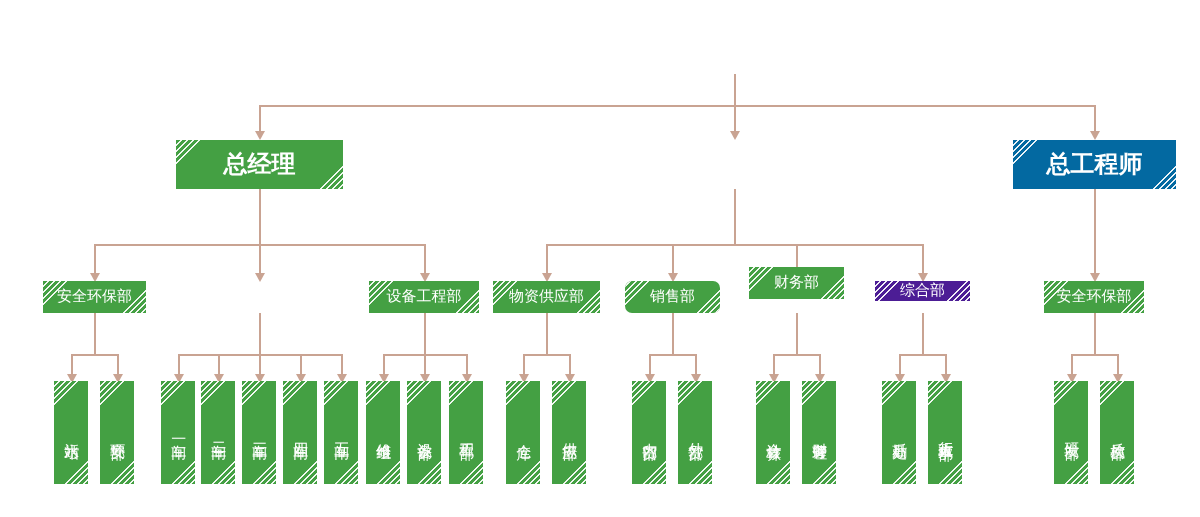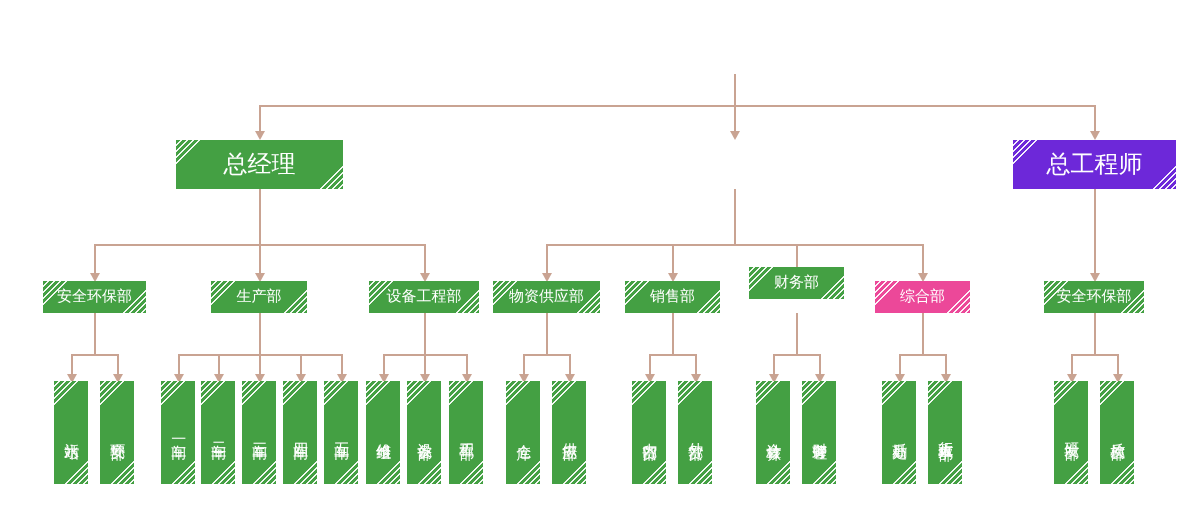--- a/index.html
+++ b/index.html
@@ -69,21 +69,21 @@
     bottom: 0; right: 0;
     clip-path: polygon(100% 100%, 100% 0, 0 100%);
   }
   .node .label {
     position: relative;
     z-index: 2;
     white-space: pre-line;
   }
   
   .lvl1 { font-size: 25px; }
-  .lvl2 { font-size: 24px; }
+  .lvl2 { font-size: 24px; font-weight: bold; }
   .lvl3 { font-size: 15px; }
   .leaf {
     font-size: 15px;
     writing-mode: vertical-rl;
     text-orientation: upright;
     letter-spacing: 1px;
   }
   .leaf .label {
     writing-mode: vertical-rl;
     text-orientation: upright;
@@ -190,43 +190,40 @@
   <div class="conn conn-h" style="left: 1071px; top: 354px; width: 46px; background: rgb(201, 163, 146);"></div>
   <div class="conn conn-v" style="left: 1071px; top: 354px; height: 22px; background: rgb(201, 163, 146);"></div>
   <div class="arrow" style="left: 1067px; top: 374px; border-top-color: rgb(201, 163, 146);"></div>
   <div class="conn conn-v" style="left: 1117px; top: 354px; height: 22px; background: rgb(201, 163, 146);"></div>
   <div class="arrow" style="left: 1113px; top: 374px; border-top-color: rgb(201, 163, 146);"></div>
 
 
   <div class="node lvl2" style="left: 176px; top: 140px; width: 167px; height: 49px; background: rgb(68, 160, 67); color: rgb(255, 255, 255);">
     <span class="label">总经理</span>
   </div>
-  <div class="node lvl2" style="left: 1013px; top: 140px; width: 163px; height: 49px; background: #6d28d9; color: rgb(255, 255, 255);">
+  <div class="node lvl2" style="left: 1013px; top: 140px; width: 163px; height: 49px; background: #0369a1; color: rgb(255, 255, 255);">
     <span class="label">总工程师</span>
   </div>
 
   <div class="node lvl3" style="left: 43px; top: 281px; width: 103px; height: 32px; background: rgb(68, 160, 67); color: rgb(255, 255, 255);">
     <span class="label">安全环保部</span>
   </div>
-  <div class="node lvl3" style="left: 211px; top: 281px; width: 96px; height: 32px; background: rgb(68, 160, 67); color: rgb(255, 255, 255);">
-    <span class="label">生产部</span>
-  </div>
   <div class="node lvl3" style="left: 493px; top: 281px; width: 107px; height: 32px; background: rgb(68, 160, 67); color: rgb(255, 255, 255);">
     <span class="label">物资供应部</span>
   </div>
   <div class="node lvl3" style="left: 369px; top: 281px; width: 110px; height: 32px; background: rgb(68, 160, 67); color: rgb(255, 255, 255);">
     <span class="label">设备工程部</span>
   </div>
-  <div class="node lvl3" style="left: 625px; top: 281px; width: 95px; height: 32px; background: rgb(68, 160, 67); color: rgb(255, 255, 255);">
+  <div class="node lvl3" style="left: 625px; top: 281px; width: 95px; height: 32px; background: rgb(68, 160, 67); color: rgb(255, 255, 255); border-radius: 7px;">
     <span class="label">销售部</span>
   </div>
   <div class="node lvl3" style="left: 749px; top: 267px; width: 95px; height: 32px; background: rgb(68, 160, 67); color: rgb(255, 255, 255); align-items: center;">
     <span class="label">财务部</span>
   </div>
-  <div class="node lvl3" style="left: 875px; top: 281px; width: 95px; height: 32px; background: #ec4899; color: rgb(255, 255, 255);">
+  <div class="node lvl3" style="left: 875px; top: 281px; width: 95px; height: 20px; background: #4c1d95; color: rgb(255, 255, 255);">
     <span class="label">综合部</span>
   </div>
   <div class="node lvl3" style="left: 1044px; top: 281px; width: 100px; height: 32px; background: rgb(68, 160, 67); color: rgb(255, 255, 255);">
     <span class="label">安全环保部</span>
   </div>
 
   <div class="node leaf" style="left: 54px; top: 381px; width: 34px; height: 103px; background: rgb(68, 160, 67); color: rgb(255, 255, 255);">
     <span class="label">污水站</span>
   </div>
   <div class="node leaf" style="left: 100px; top: 381px; width: 34px; height: 103px; background: rgb(68, 160, 67); color: rgb(255, 255, 255);">

